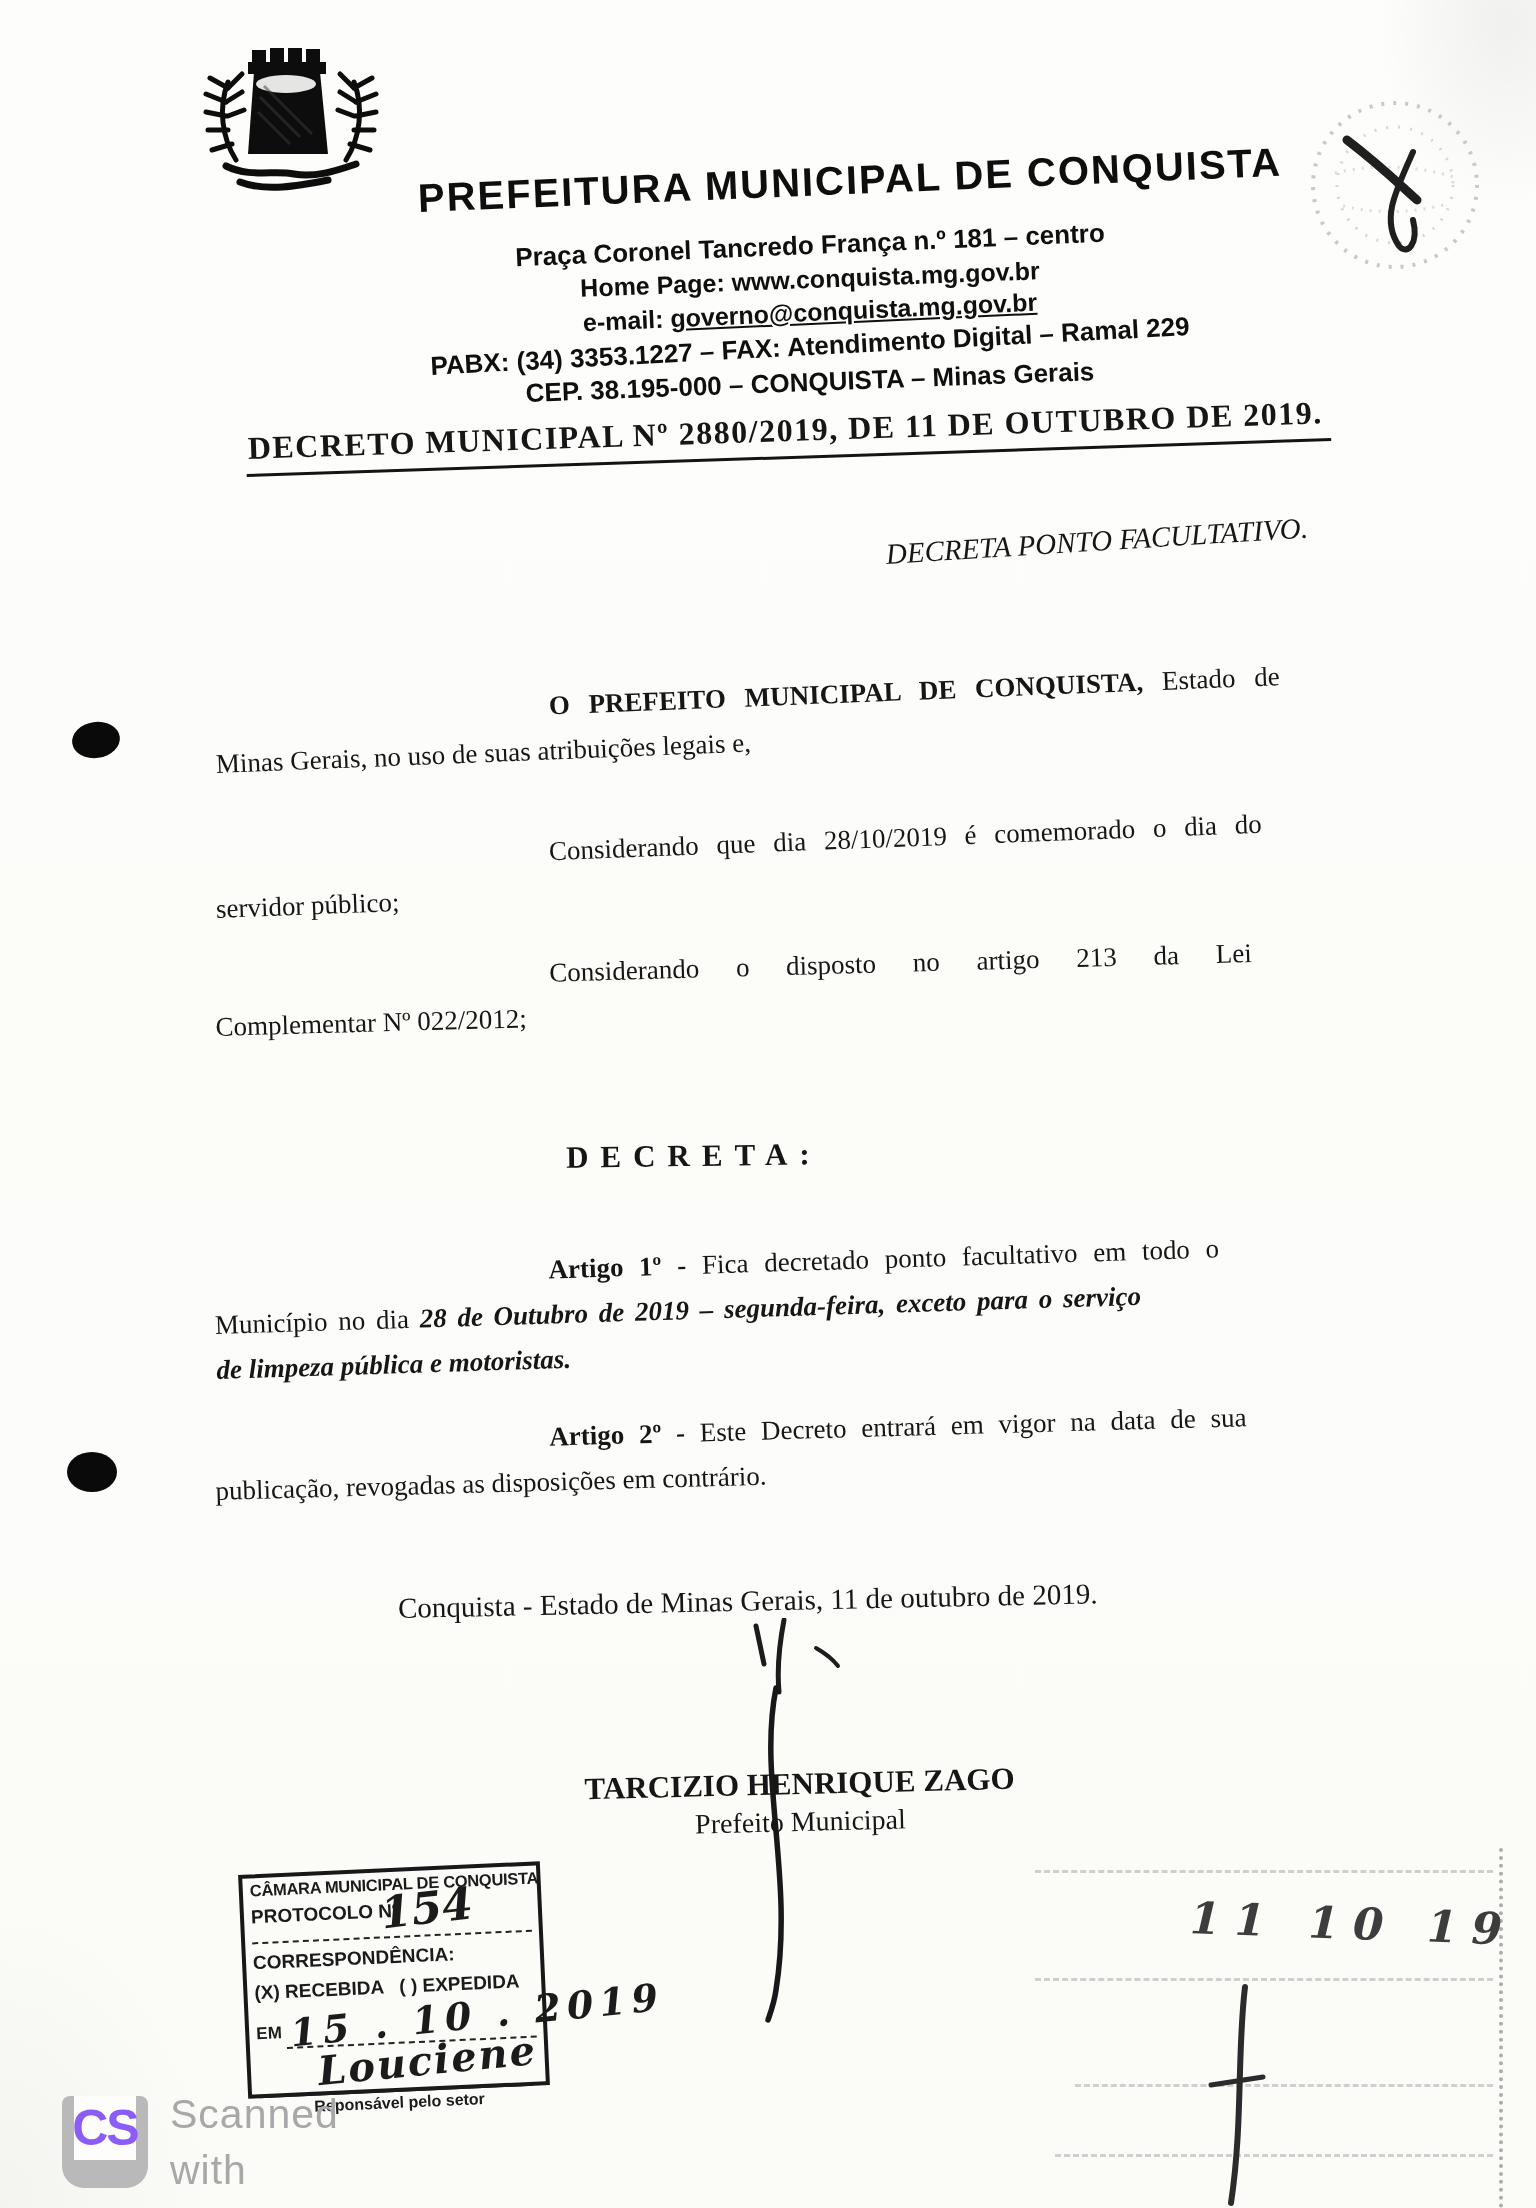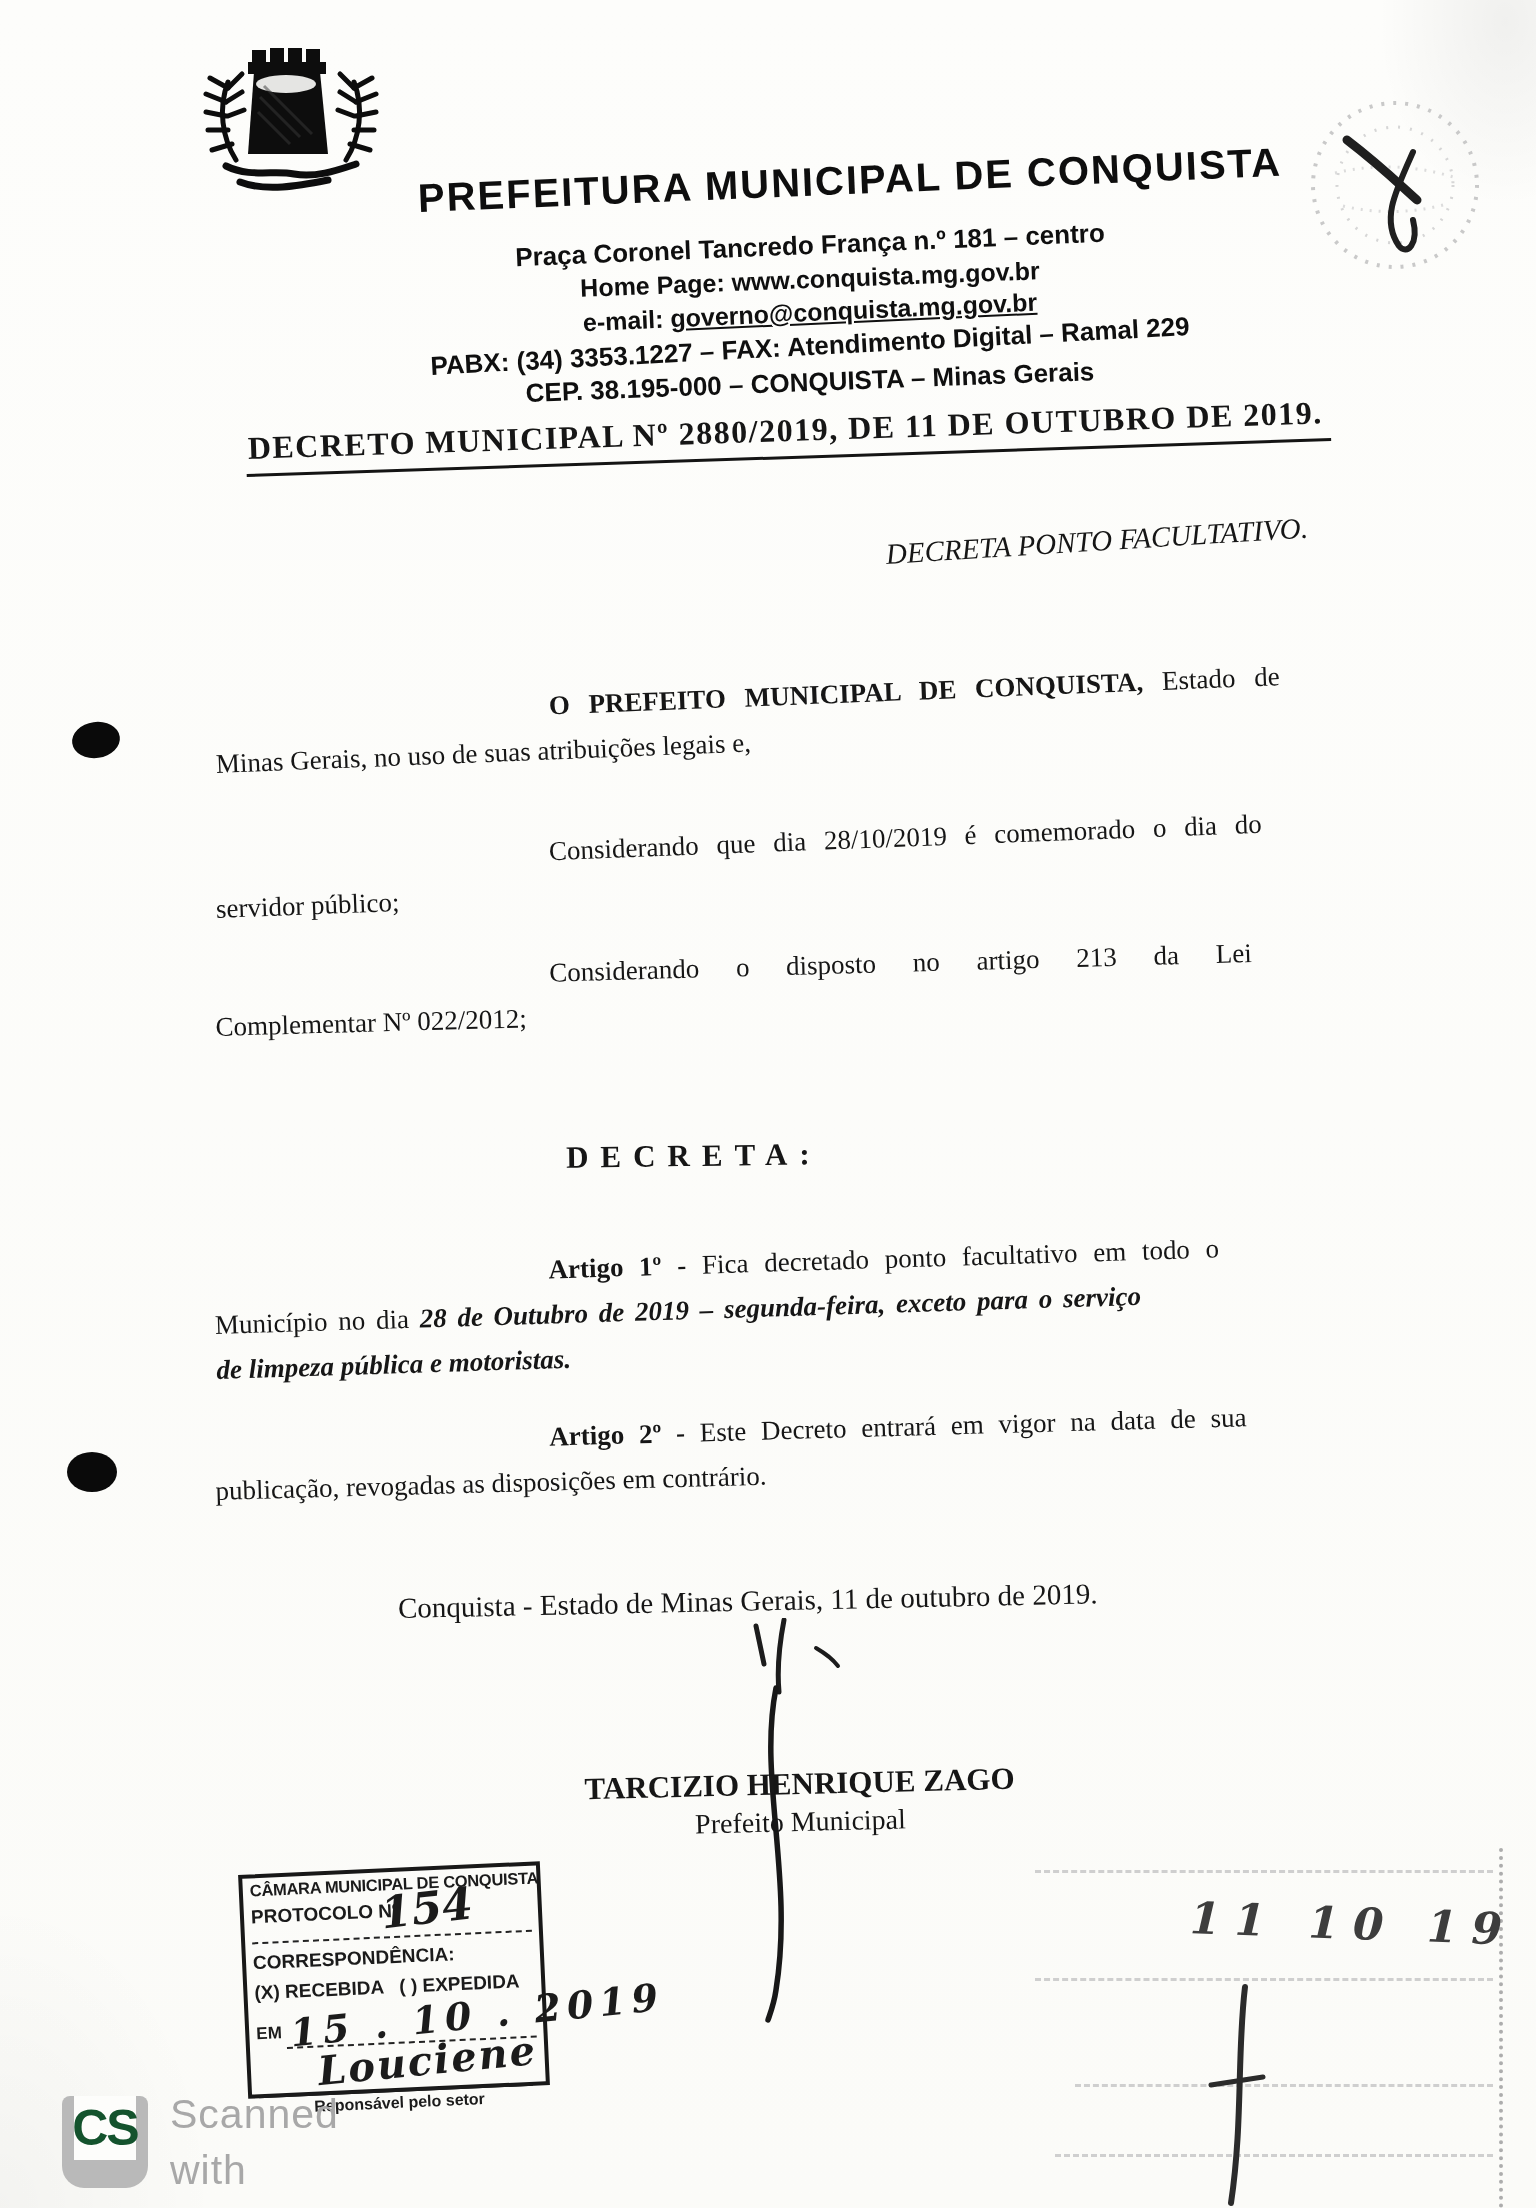--- a/index.html
+++ b/index.html
@@ -101,21 +101,21 @@
   
   .hole{background:#0a0a0a;border-radius:50%;}
   .hole1{left:72px;top:722px;width:48px;height:36px;transform:rotate(-8deg);}
   .hole2{left:67px;top:1452px;width:50px;height:40px;}
   
   .cs-logo{left:62px;top:2096px;width:86px;height:92px;background:#b9b9b9;
     border-radius:8px 8px 22px 22px;}
   .cs-inner{position:absolute;left:12px;top:0;width:62px;height:64px;background:#fdfdfb;
     display:flex;align-items:center;justify-content:center;
     font-family:"Liberation Sans",sans-serif;font-weight:bold;font-size:50px;
-    color:#14532d;letter-spacing:-2px;}
+    color:#8b5cf6;letter-spacing:-2px;}
   .cs-text{left:170px;top:2086px;font-family:"Liberation Sans",sans-serif;
     font-size:41px;color:#a8a8a8;line-height:56px;letter-spacing:1px;}
 </style>
 </head>
 <body>
 
 <div class="abs">
 
   <div class="abs crest">
     <svg width="250" height="155" viewBox="0 0 250 155" fill="none">

